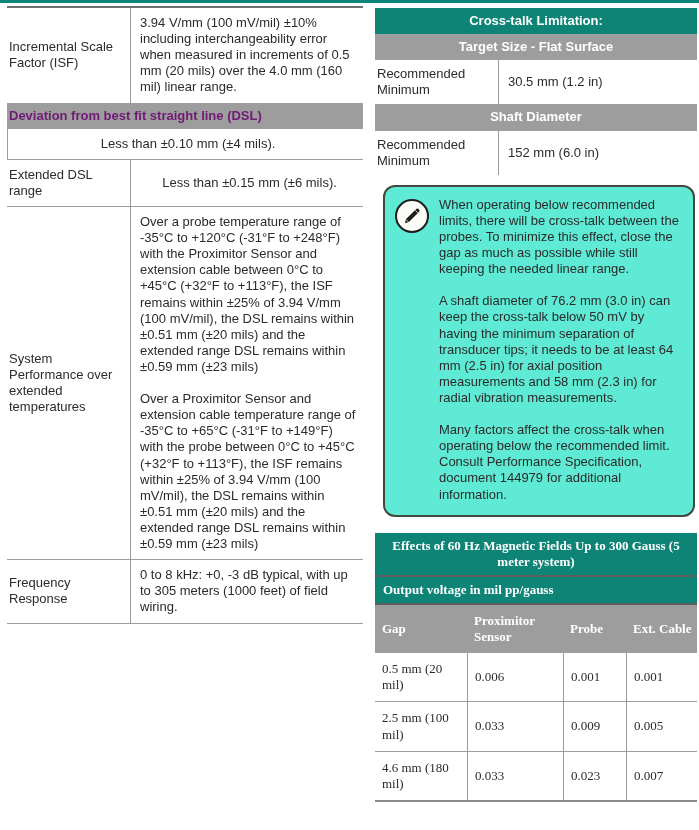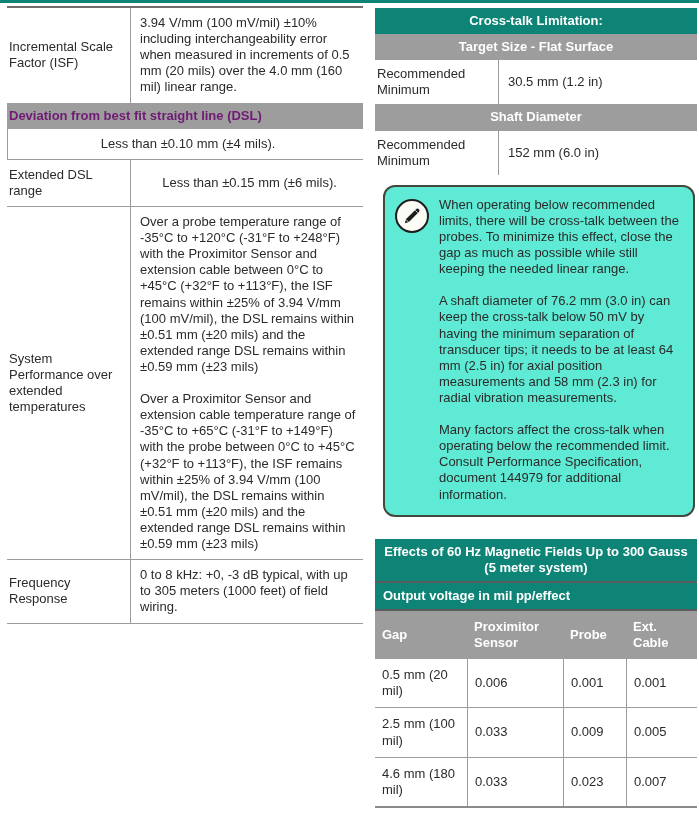--- a/index.html
+++ b/index.html
@@ -36,21 +36,21 @@
   .note-box { margin-top:10px; margin-left:8px; width:312px;
               background:#5eead4; border:2px solid #44483c; border-radius:12px;
               padding:10px 8px 12px 8px; display:flex; }
   .note-icon { flex:0 0 34px; width:34px; height:34px; border-radius:50%;
                border:2px solid #1d1d1d; background:#fbfcf6;
                display:flex; align-items:center; justify-content:center; margin:2px 6px 0 2px; }
   .note-text { flex:1; padding-left:4px; }
   .note-text p + p { margin-top:16px; }
 
   
-  .mag-table { margin-top:22px; }
+  .mag-table { margin-top:16px;font-family:Liberation Serif, serif; }
   .mag-title { border-bottom:2px solid #5c5c5c; }
   .mag-subtitle { background:#0d8476; color:#fff; font-weight:bold;
                   text-align:left; padding:5px 8px; border-bottom:2px solid #5c5c5c; }
   .mag-row { display:flex; align-items:stretch; }
   .mag-head { background:#9d9d9d; color:#ffffff; font-weight:bold; }
   .mag-cell { padding:8px 5px 8px 7px; display:flex; align-items:center; }
   .c-gap { width:92px; }
   .c-prox { width:96px; }
   .c-probe { width:63px; }
   .c-cable { width:71px; }
@@ -126,21 +126,21 @@
       </div>
       <div class="note-text">
         <p>When operating below recommended limits, there will be cross-talk between the probes. To minimize this effect, close the gap as much as possible while still keeping the needed linear range.</p>
         <p>A shaft diameter of 76.2 mm (3.0 in) can keep the cross-talk below 50 mV by having the minimum separation of transducer tips; it needs to be at least 64 mm (2.5 in) for axial position measurements and 58 mm (2.3 in) for radial vibration measurements.</p>
         <p>Many factors affect the cross-talk when operating below the recommended limit. Consult Performance Specification, document 144979 for additional information.</p>
       </div>
     </div>
 
     <div class="mag-table">
       <div class="bar teal mag-title">Effects of 60 Hz Magnetic Fields Up to 300 Gauss (5 meter system)</div>
-      <div class="mag-subtitle">Output voltage in mil pp/effect</div>
+      <div class="mag-subtitle">Output voltage in mil pp/gauss</div>
 
       <div class="mag-row mag-head">
         <div class="mag-cell c-gap">Gap</div>
         <div class="mag-cell c-prox">Proximitor Sensor</div>
         <div class="mag-cell c-probe">Probe</div>
         <div class="mag-cell c-cable">Ext. Cable</div>
       </div>
 
       <div class="mag-body">
         <div class="mag-row">

